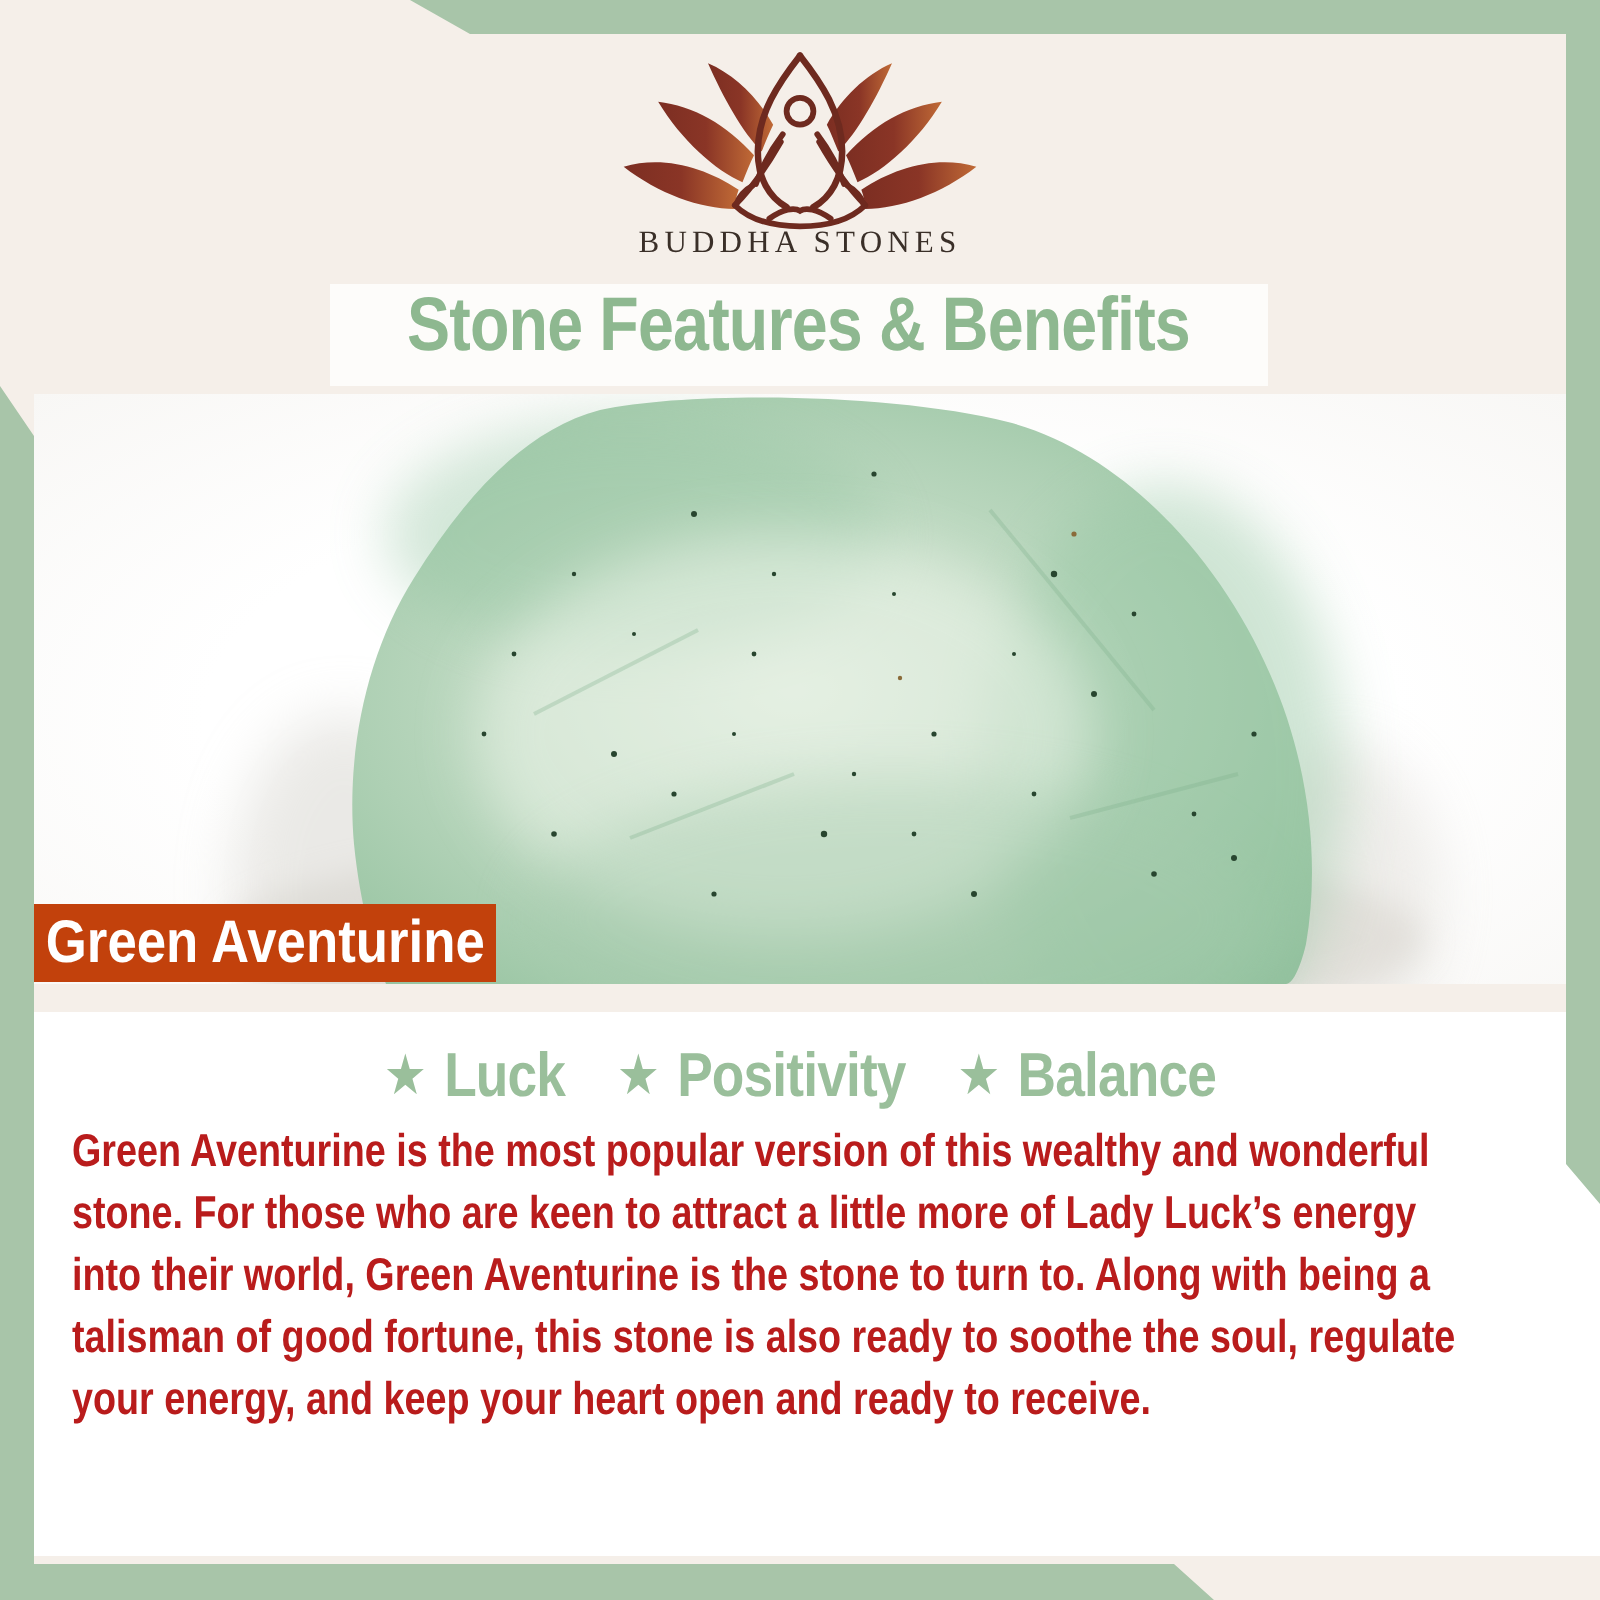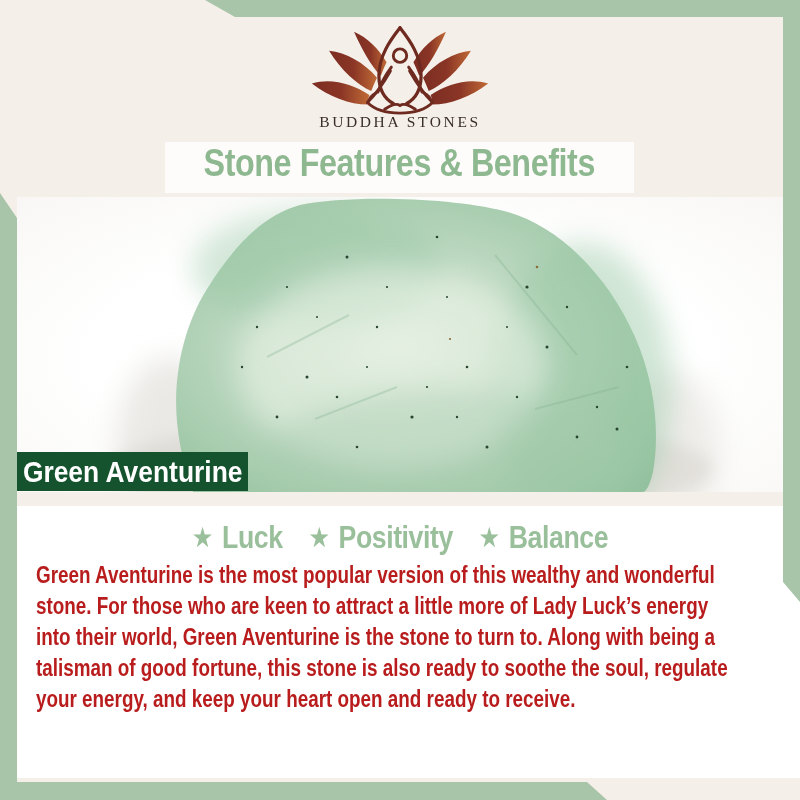--- a/index.html
+++ b/index.html
@@ -42,21 +42,21 @@
   
   .photo-area{
     left:17px;top:197px;width:766px;height:295px;z-index:1;
     background:radial-gradient(ellipse at 50% 55%, #ffffff 55%, #f8f7f5 100%);
     overflow:hidden;
   }
   .photo-area svg{display:block;width:766px;height:295px;}
 
   
   .stone-banner{
-    left:0;top:452px;width:248px;height:39px;background:#14532d;z-index:3;
+    left:0;top:452px;width:248px;height:39px;background:#c2410c;z-index:3;
     display:flex;align-items:center;
   }
   .stone-banner span{
     display:inline-block;padding-left:26px;
     font-size:30px;font-weight:bold;color:#ffffff;white-space:nowrap;
     transform:scaleX(.88);transform-origin:left center;
   }
 
   
   .content-area{left:17px;top:506px;width:783px;height:272px;background:#ffffff;z-index:1;}

